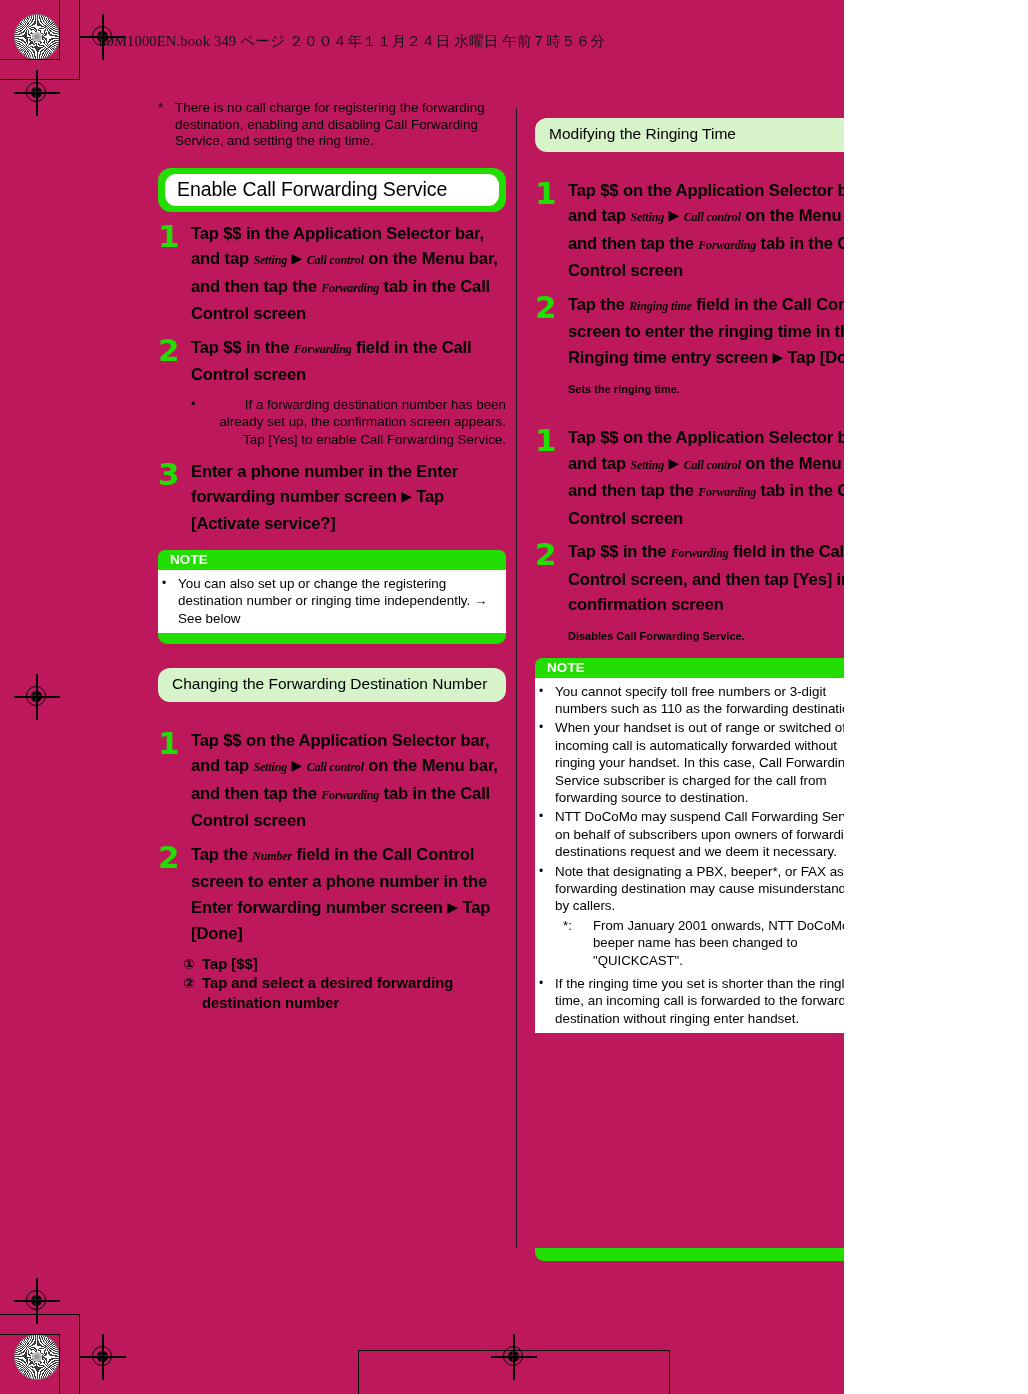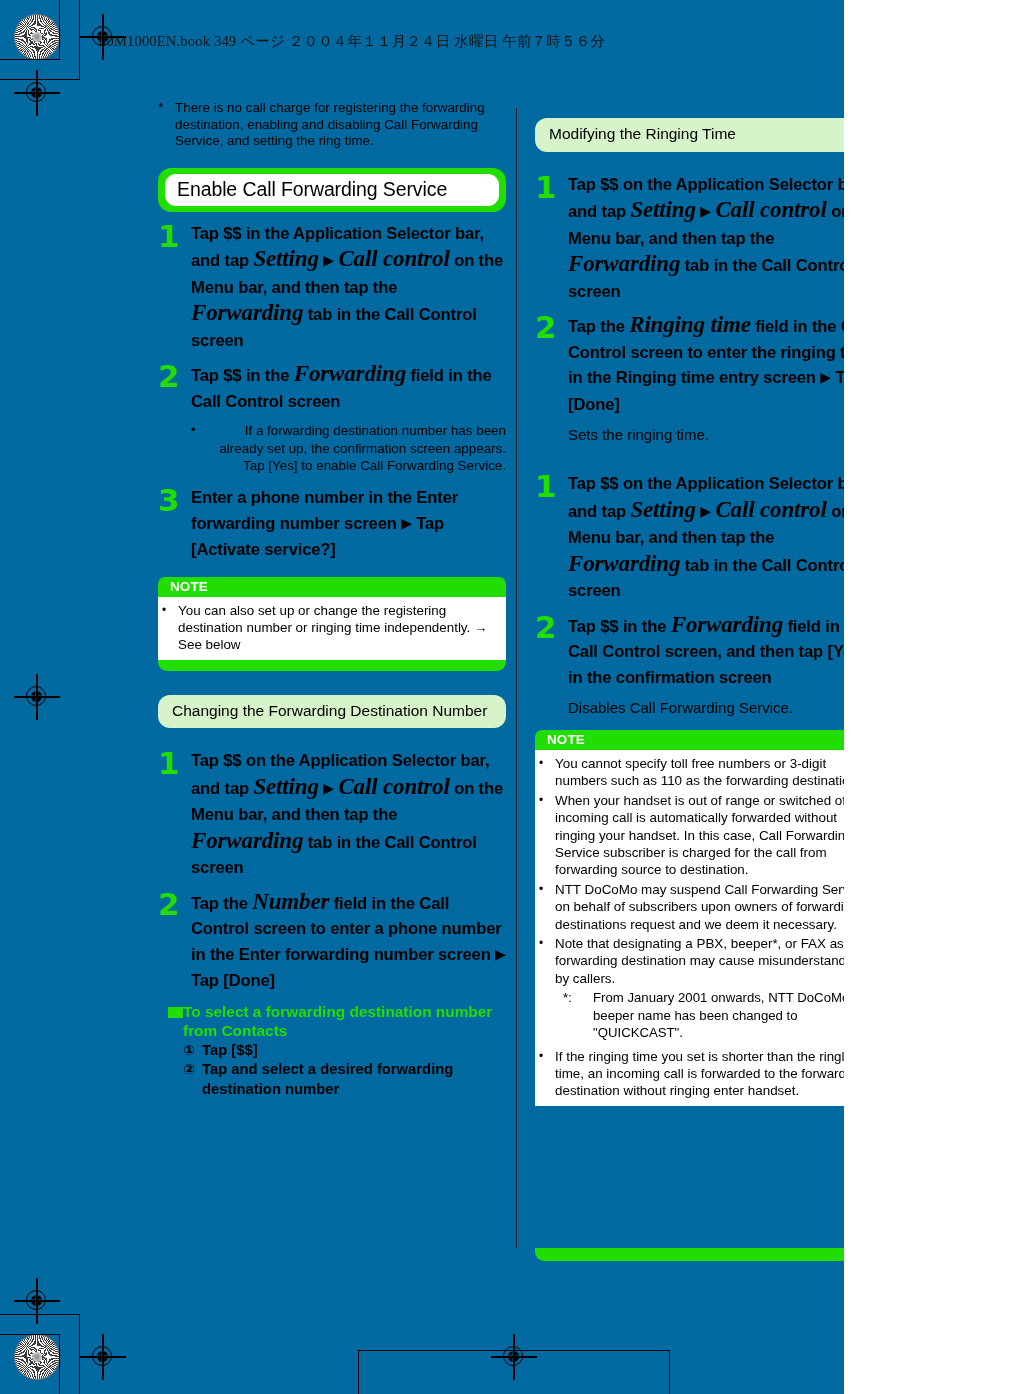--- a/index.html
+++ b/index.html
@@ -9,21 +9,21 @@
   }
   body {
     font-family: "Liberation Sans", sans-serif;
     color: #000000;
   }
   #page {
     position: relative;
     width: 844px;
     height: 1394px;
     overflow: hidden;
-    background: #0369a1;
+    background: #be185d;
   }
 
   
   .reg {
     position: absolute;
     width: 46px;
     height: 46px;
     pointer-events: none;
   }
   .reg .ring {
@@ -148,21 +148,21 @@
     letter-spacing: -.1px;
   }
 
   
   .sub-head {
     background: #d7f3c9;
     border-radius: 12px;
     padding: 6px 14px 7px 14px;
     font-size: 15.5px;
     line-height: 20.5px;
-    margin: 0 0 20px 0;
+    margin: 0 0 26px 0;
     color: #000;
   }
 
   
   .step {
     display: flex;
     margin-bottom: 8px;
   }
   .step .num {
     flex: 0 0 33px;
@@ -179,34 +179,35 @@
     flex: 1;
     font-size: 16.6px;
     line-height: 25.5px;
     font-weight: bold;
     letter-spacing: -.15px;
   }
   .step .txt .it {
     font-family: "Liberation Serif", serif;
     font-style: italic;
     font-weight: bold;
-    font-size: 23px;
+    font-size: 12px;
   }
   .arrow {
     font-family: "DejaVu Sans", sans-serif;
     font-size: 14px;
     position: relative;
     top: -1px;
   }
 
   
   .step-note {
     margin: 2px 0 12px 33px;
-    font-size: 15px;
+    font-size: 11px;
     line-height: 20px;
+    font-weight: bold;
   }
 
   
   .bullets {
     margin: 3px 0 10px 33px;
   }
   .bullets .bl {
     display: flex;
     font-size: 13.4px;
     line-height: 17.6px;
@@ -495,24 +496,20 @@
       <div class="num">1</div>
       <div class="txt"><span>Tap $$ on the Application Selector bar, and tap </span><span class="it">Setting</span><span> </span><span class="arrow">▶</span><span> </span><span class="it">Call control</span><span> on the Menu bar, and then tap the </span><span class="it">Forwarding</span><span> tab in the Call Control screen</span></div>
     </div>
 
     <div class="step">
       <div class="num">2</div>
       <div class="txt"><span>Tap the </span><span class="it">Number</span><span> field in the Call Control screen to enter a phone number in the Enter forwarding number screen </span><span class="arrow">▶</span><span> Tap [Done]</span></div>
     </div>
 
     <div class="sq-section">
-      <div class="sq-title">
-        <span class="sq"></span>
-        <span class="sqt">To select a forwarding destination number from Contacts</span>
-      </div>
       <div class="sq-item">
         <span class="cn">①</span>
         <span class="ct">Tap [$$]</span>
       </div>
       <div class="sq-item">
         <span class="cn">②</span>
         <span class="ct">Tap and select a desired forwarding destination number</span>
       </div>
     </div>
   </div>

